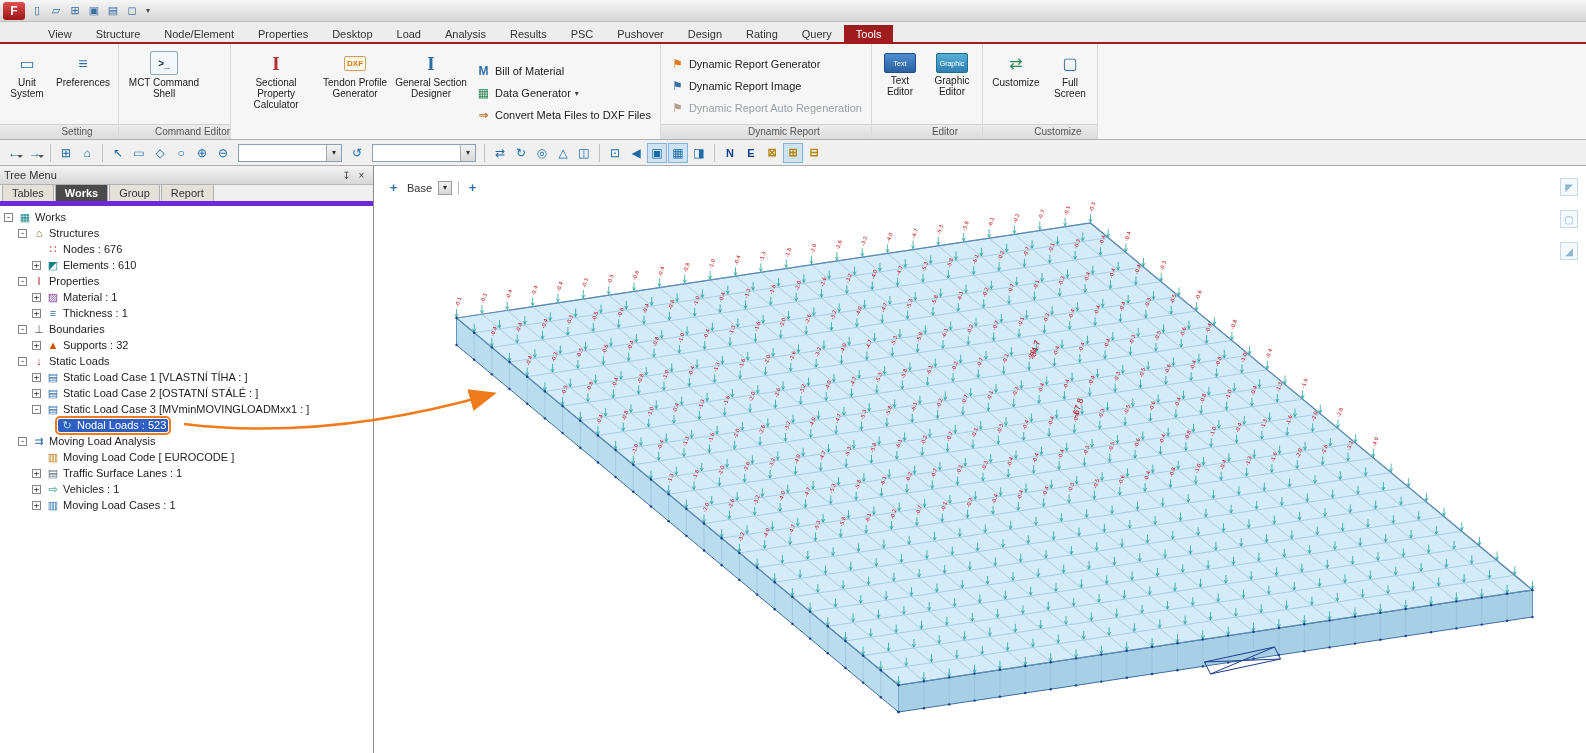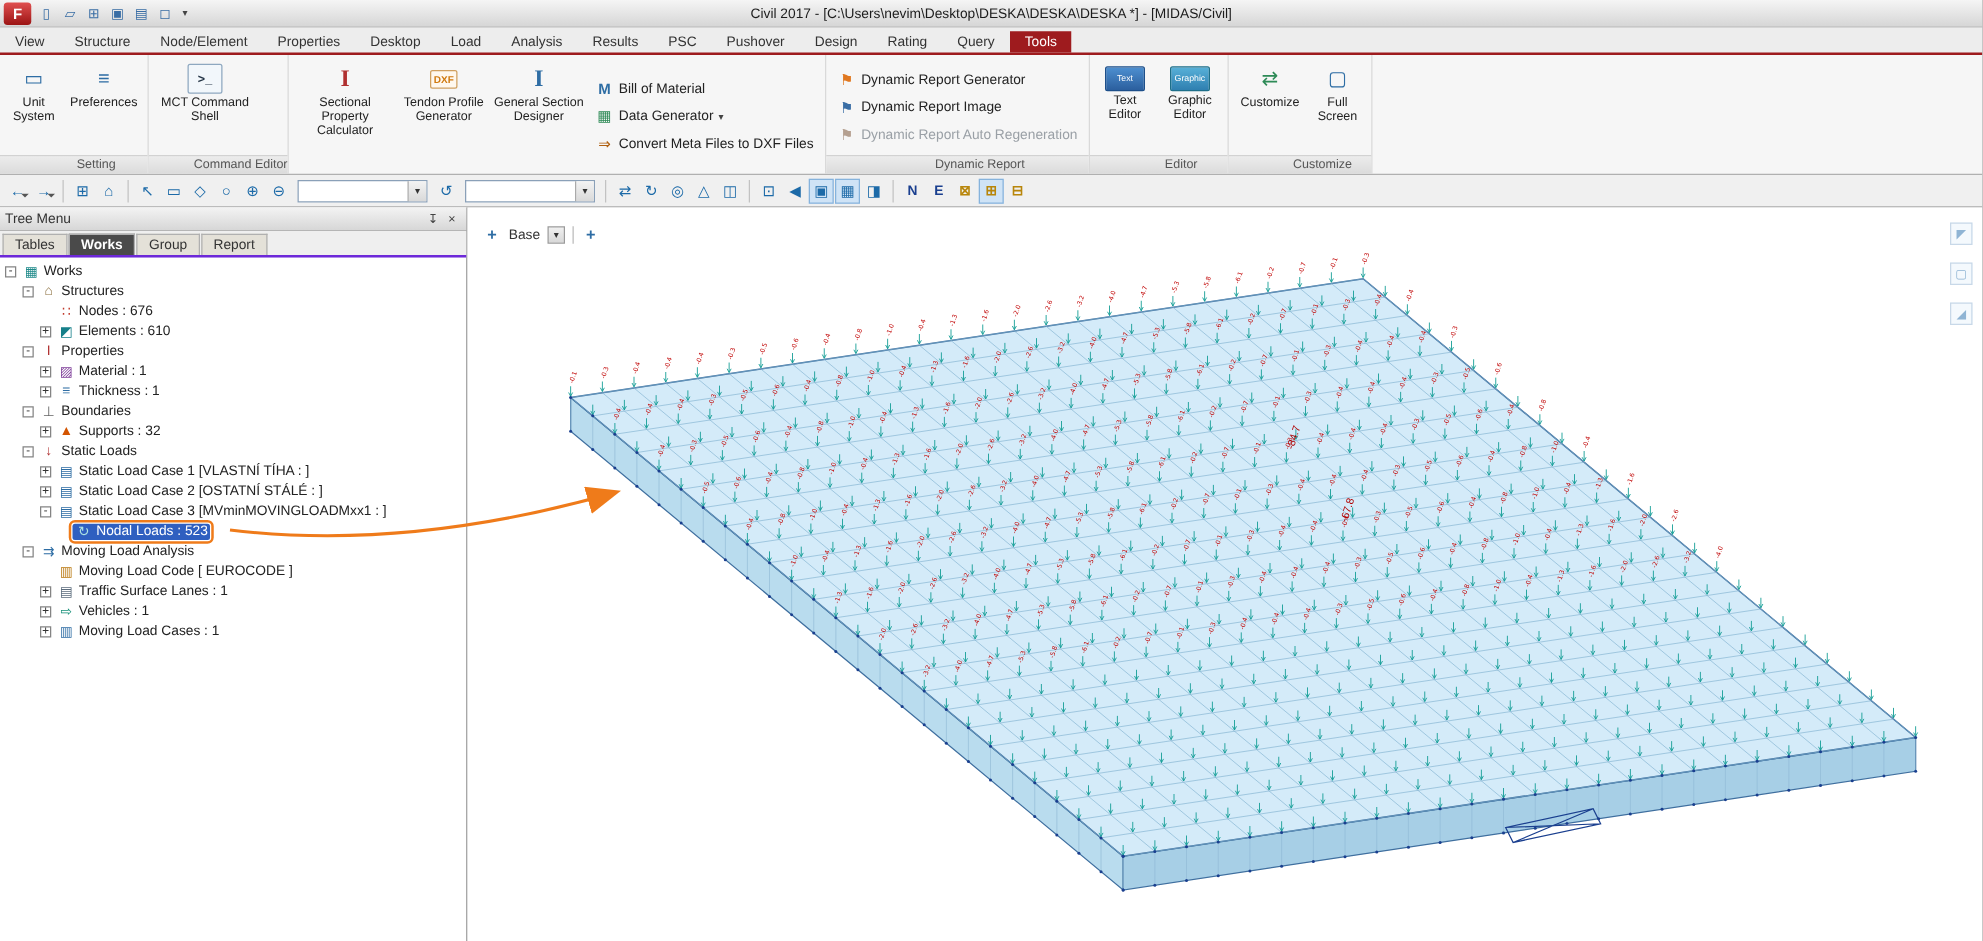--- a/index.html
+++ b/index.html
@@ -13,21 +13,21 @@
             background:linear-gradient(#f5f5f5,#d6d6d6);border-bottom:1px solid #bdbdbd;padding:0 2px;}
   .app-logo{width:22px;height:18px;margin:0 3px 0 1px;border-radius:3px;background:linear-gradient(#e05050,#9c1414);
             color:#fff;font-weight:bold;font-size:12px;display:flex;align-items:center;justify-content:center;flex:none;}
   .qat{display:flex;align-items:center;gap:1px;z-index:2;}
   .qbtn{width:18px;height:17px;display:flex;align-items:center;justify-content:center;font-size:11px;color:#3a6ea5;}
   .qbtn.caret{width:12px;font-size:8px;color:#444;}
   .win-title{position:absolute;left:0;right:0;text-align:center;font-size:11px;color:#1c1c1c;pointer-events:none;}
 
   
   .tabsrow{height:22px;flex:none;display:flex;align-items:flex-end;background:#ededed;
-           border-bottom:2px solid #9e1b1e;}
+           border-bottom:2px solid #9e1b1e;padding-left:36px;}
   .mtab{padding:3px 12px 2px;color:#333;}
   .mtab.active{background:#9e1b1e;color:#fff;font-weight:normal;}
 
   
   .ribbon{height:96px;flex:none;display:flex;background:#f6f6f6;border-bottom:1px solid #b0b0b0;}
   .rgroup{display:flex;flex-direction:column;border-right:1px solid #d9d9d9;flex:none;}
   .rbody{flex:1;display:flex;align-items:stretch;padding:3px 4px 0;gap:2px;}
   .rlabel{height:15px;line-height:14px;text-align:center;font-size:10px;color:#555;
           background:linear-gradient(#ececec,#dbdbdb);border-top:1px solid #d2d2d2;padding-left:36px;}
   .bigbtn{display:flex;flex-direction:column;align-items:center;gap:2px;padding-top:3px;
@@ -62,21 +62,21 @@
                  display:flex;align-items:center;justify-content:center;font-size:8px;color:#333;}
 
   
   .main{flex:1;display:flex;min-height:0;}
 
   .tree-panel{width:374px;flex:none;background:#fff;border-right:1px solid #8c8c8c;display:flex;flex-direction:column;}
   .phdr{height:19px;flex:none;display:flex;align-items:center;background:linear-gradient(#f3f3f3,#d7d7d7);
         border-bottom:1px solid #b5b5b5;padding:0 4px;color:#333;}
   .phdr-title{flex:1;}
   .phbtn{width:15px;height:15px;display:flex;align-items:center;justify-content:center;font-size:10px;color:#444;}
-  .ptabs{height:21px;flex:none;display:flex;align-items:flex-end;background:#efefef;border-bottom:2px solid #6d28d9;
+  .ptabs{height:21px;flex:none;display:flex;align-items:flex-end;background:#efefef;border-bottom:5px solid #6d28d9;
          padding-left:2px;gap:1px;}
   .ptab{padding:2px 9px;background:#e4e1d8;border:1px solid #b0b0b0;border-bottom:none;color:#333;}
   .ptab.active{background:#4a4a4a;color:#fff;font-weight:bold;}
   .tree{flex:1;overflow:hidden;padding-top:3px;}
   .trow{height:16px;display:flex;align-items:center;white-space:nowrap;}
   .exp{width:9px;height:9px;flex:none;border:1px solid #848484;background:#fff;color:#333;
        font-size:9px;line-height:7px;text-align:center;margin-right:3px;font-family:"DejaVu Sans Mono",monospace;}
   .exp:empty{border-color:transparent;background:transparent;}
   .core{display:flex;align-items:center;padding:0 2px;border-radius:2px;}
   .core.sel{background:#2f5fc0;color:#fff;}
@@ -96,21 +96,20 @@
         display:flex;align-items:center;justify-content:center;}
 
   .annotation{position:absolute;left:0;top:0;width:1586px;height:753px;pointer-events:none;z-index:40;}
 </style>
 </head>
 <body>
 
 <div class="window">
 
   <div class="titlebar">
-    <div class="win-title">Civil 2017 - [C:\Users\nevim\Desktop\DESKA\DESKA\DESKA *] - [MIDAS/Civil]</div>
     <div class="app-logo">F</div>
     <div class="qat">
 
         <button class="qbtn">▯</button>
 
         <button class="qbtn">▱</button>
 
         <button class="qbtn">⊞</button>
 
         <button class="qbtn">▣</button>

